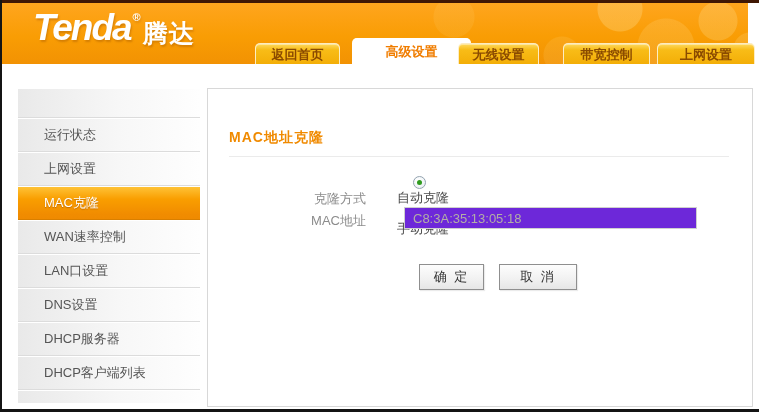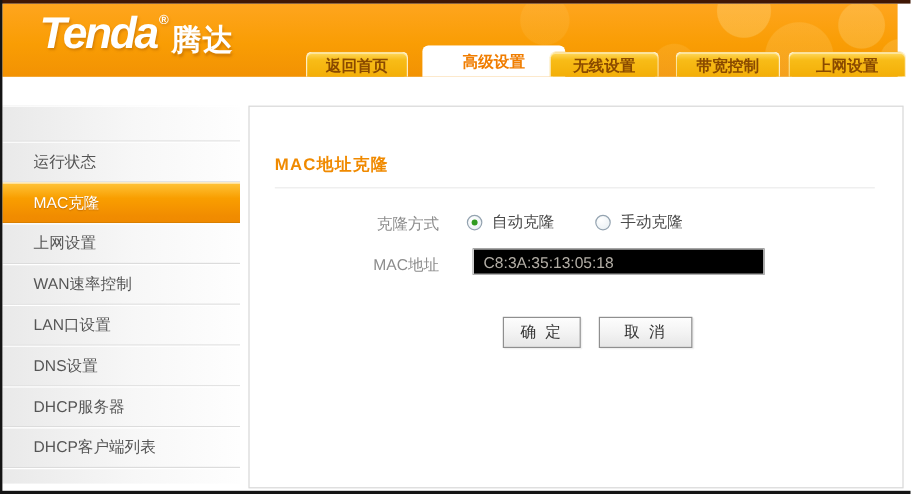--- a/index.html
+++ b/index.html
@@ -42,32 +42,33 @@
     border:1px solid rgba(255,255,255,.75); border-bottom:none;
     border-radius:5px 5px 0 0;
     box-shadow:inset 0 1px 0 rgba(255,255,255,.4);
   }
   .tab.active{
     height:26px; line-height:27px; background:#fff; color:#f07d00;
     border:none; border-radius:5px 5px 0 0;
   }
   .tab.t1{ left:253px; width:85px;}
   .tab.t2{ left:350px; width:119px;}
-  .tab.t3{ left:456px; width:91px;}
+  .tab.t3{ left:456px; width:81px;}
   .tab.t4{ left:561px; width:87px;}
   .tab.t5{ left:655px; width:98px;}
 
   
   .sidebar{ position:absolute; left:2px; top:88px; width:198px; }
   .side-item{
     height:34px; line-height:33px; padding-left:26px;
     font-size:13px; color:#555; cursor:pointer;
     background:linear-gradient(90deg,#e9e9e9 0%, #f7f7f7 55%, #fefefe 100%);
     border-bottom:1px solid #dcdcdc;
     box-shadow:inset 0 1px 0 #ffffff;
+    margin-left:16px;
   }
   .side-item.blank-top{ height:30px; cursor:default;}
   .side-item.blank-bottom{ height:13px; border-bottom:none; cursor:default;}
   .side-item.active{
     background:linear-gradient(180deg,#ffc53a 0%, #f99e00 40%, #f18c00 85%, #ef8a00 100%);
     color:#fff; text-shadow:0 1px 1px rgba(130,60,0,.45);
     border-bottom:1px solid #d97f00;
   }
 
   
@@ -79,40 +80,40 @@
     position:absolute; left:21px; top:40px;
     font-size:14px; font-weight:bold; color:#f08a00; letter-spacing:1px;
   }
   .title-rule{
     position:absolute; left:21px; top:67px; width:500px; height:1px; background:#ebebeb;
   }
   .form-label{
     position:absolute; width:158px; text-align:right;
     font-size:13px; color:#8c8c8c;
   }
-  .label-mode{ left:0; top:89px; }
+  .label-mode{ left:0; top:101px; }
   .label-mac{ left:0; top:123px; }
 
-  .radio-group{ position:absolute; left:181px; top:87px; display:flex; align-items:center; }
+  .radio-group{ position:absolute; left:181px; top:87px; display:flex; align-items:center;flex-direction:column; }
   .radio{
     width:13px; height:13px; border-radius:50%;
     border:1px solid #94a3b0;
     background:radial-gradient(circle at 35% 30%, #ffffff 0%, #eef3f6 70%, #dde6ea 100%);
     display:inline-block; cursor:pointer; position:relative;
   }
   .radio.checked::after{
     content:""; position:absolute; left:3px; top:3px; width:5px; height:5px;
     border-radius:50%; background:#2f9b1f;
   }
   .radio-label{ font-size:13px; color:#4a4a4a; margin:0 0 0 8px; cursor:pointer; }
   .radio-gap{ width:34px; }
 
   .mac-input{
-    position:absolute; left:186px; top:118px; width:243px; height:22px;
-    border:1px solid #cfcfcf; background:#000000; color:#b3aea6;
+    position:absolute; left:196px; top:118px; width:293px; height:22px;
+    border:1px solid #cfcfcf; background:#6d28d9; color:#b3aea6;
     font-size:13px; padding:0 0 0 8px; outline:none;
     font-family:"Liberation Sans","DejaVu Sans",sans-serif;
   }
 
   .btn{
     position:absolute; top:175px; height:26px;
     border:1px solid #8f8f8f; border-radius:0;
     background:linear-gradient(180deg,#fdfdfd 0%, #f2f2f2 55%, #e6e6e6 100%);
     font-size:13px; color:#333; cursor:pointer; letter-spacing:2px;
     font-family:"Liberation Sans","DejaVu Sans",sans-serif;
@@ -136,22 +137,22 @@
     <div class="tab t2 active">高级设置</div>
     <div class="tab t3">无线设置</div>
     <div class="tab t4">带宽控制</div>
     <div class="tab t5">上网设置</div>
 
   </div>
 
   <div class="sidebar">
     <div class="side-item blank-top"></div>
     <div class="side-item">运行状态</div>
+    <div class="side-item">上网设置</div>
     <div class="side-item active">MAC克隆</div>
-    <div class="side-item">上网设置</div>
     <div class="side-item">WAN速率控制</div>
     <div class="side-item">LAN口设置</div>
     <div class="side-item">DNS设置</div>
     <div class="side-item">DHCP服务器</div>
     <div class="side-item">DHCP客户端列表</div>
     <div class="side-item blank-bottom"></div>
   </div>
 
   <div class="panel">
     <div class="panel-title">MAC地址克隆</div>

